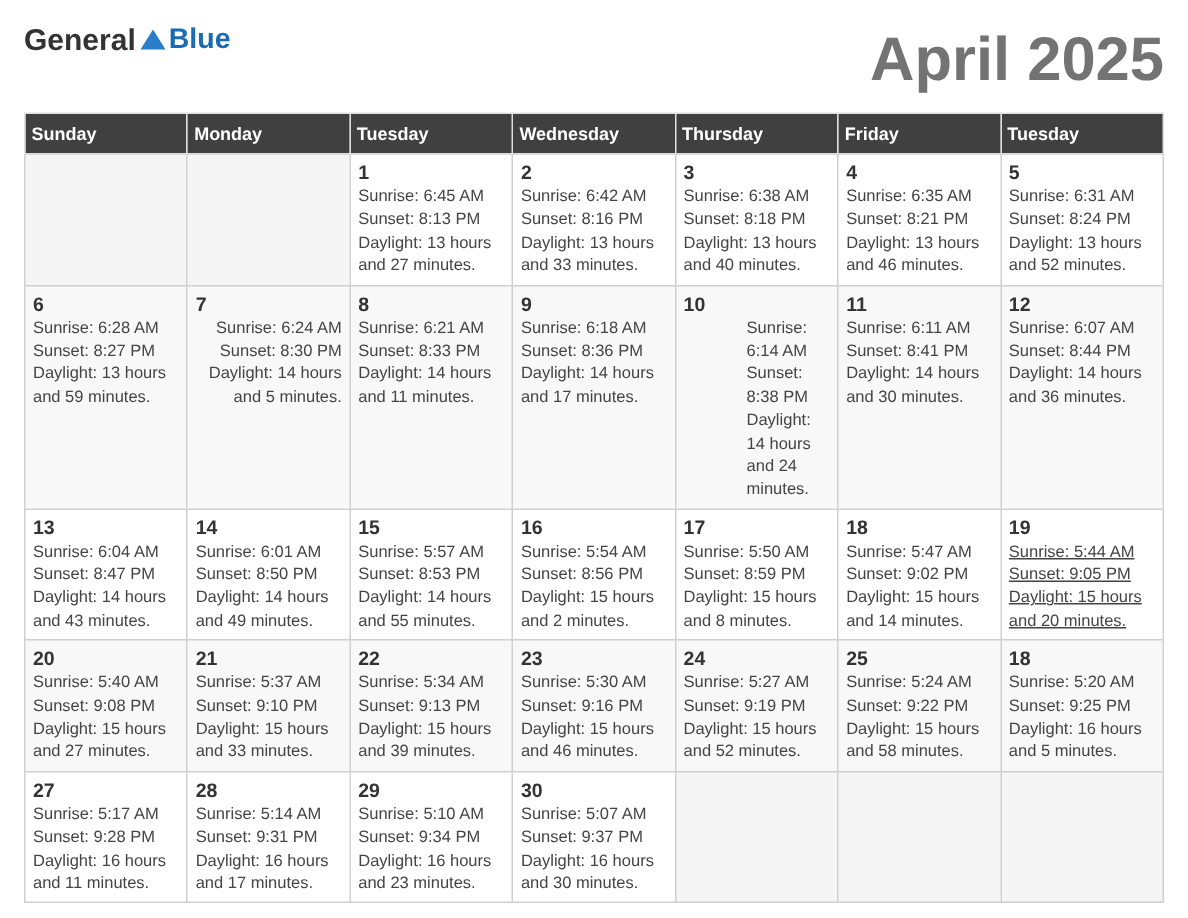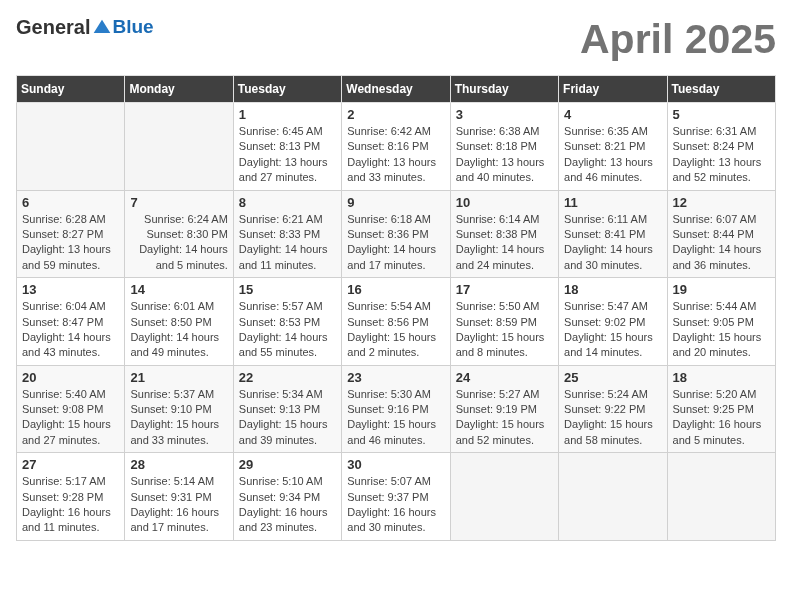--- a/index.html
+++ b/index.html
@@ -179,21 +179,21 @@
 Daylight: 14 hours and 11 minutes.</div>
         </td>
         <td>
           <div class="day-number">9</div>
           <div class="day-info" style="white-space: pre-line;">Sunrise: 6:18 AM
 Sunset: 8:36 PM
 Daylight: 14 hours and 17 minutes.</div>
         </td>
         <td>
           <div class="day-number">10</div>
-          <div class="day-info" style="white-space: pre-line;">Sunrise: 6:14 AM
+          <div class="day-info" style="white-space: pre-line; margin-left: 42px;">Sunrise: 6:14 AM
 Sunset: 8:38 PM
 Daylight: 14 hours and 24 minutes.</div>
         </td>
         <td>
           <div class="day-number">11</div>
           <div class="day-info" style="white-space: pre-line;">Sunrise: 6:11 AM
 Sunset: 8:41 PM
 Daylight: 14 hours and 30 minutes.</div>
         </td>
         <td>
@@ -235,21 +235,21 @@
 Daylight: 15 hours and 8 minutes.</div>
         </td>
         <td>
           <div class="day-number">18</div>
           <div class="day-info" style="white-space: pre-line;">Sunrise: 5:47 AM
 Sunset: 9:02 PM
 Daylight: 15 hours and 14 minutes.</div>
         </td>
         <td>
           <div class="day-number">19</div>
-          <div class="day-info" style="white-space: pre-line;">Sunrise: 5:44 AM
+          <div class="day-info" style="white-space: pre-line; text-decoration: underline;">Sunrise: 5:44 AM
 Sunset: 9:05 PM
 Daylight: 15 hours and 20 minutes.</div>
         </td>
       </tr>
       <tr>
         <td>
           <div class="day-number">20</div>
           <div class="day-info" style="white-space: pre-line;">Sunrise: 5:40 AM
 Sunset: 9:08 PM
 Daylight: 15 hours and 27 minutes.</div>

